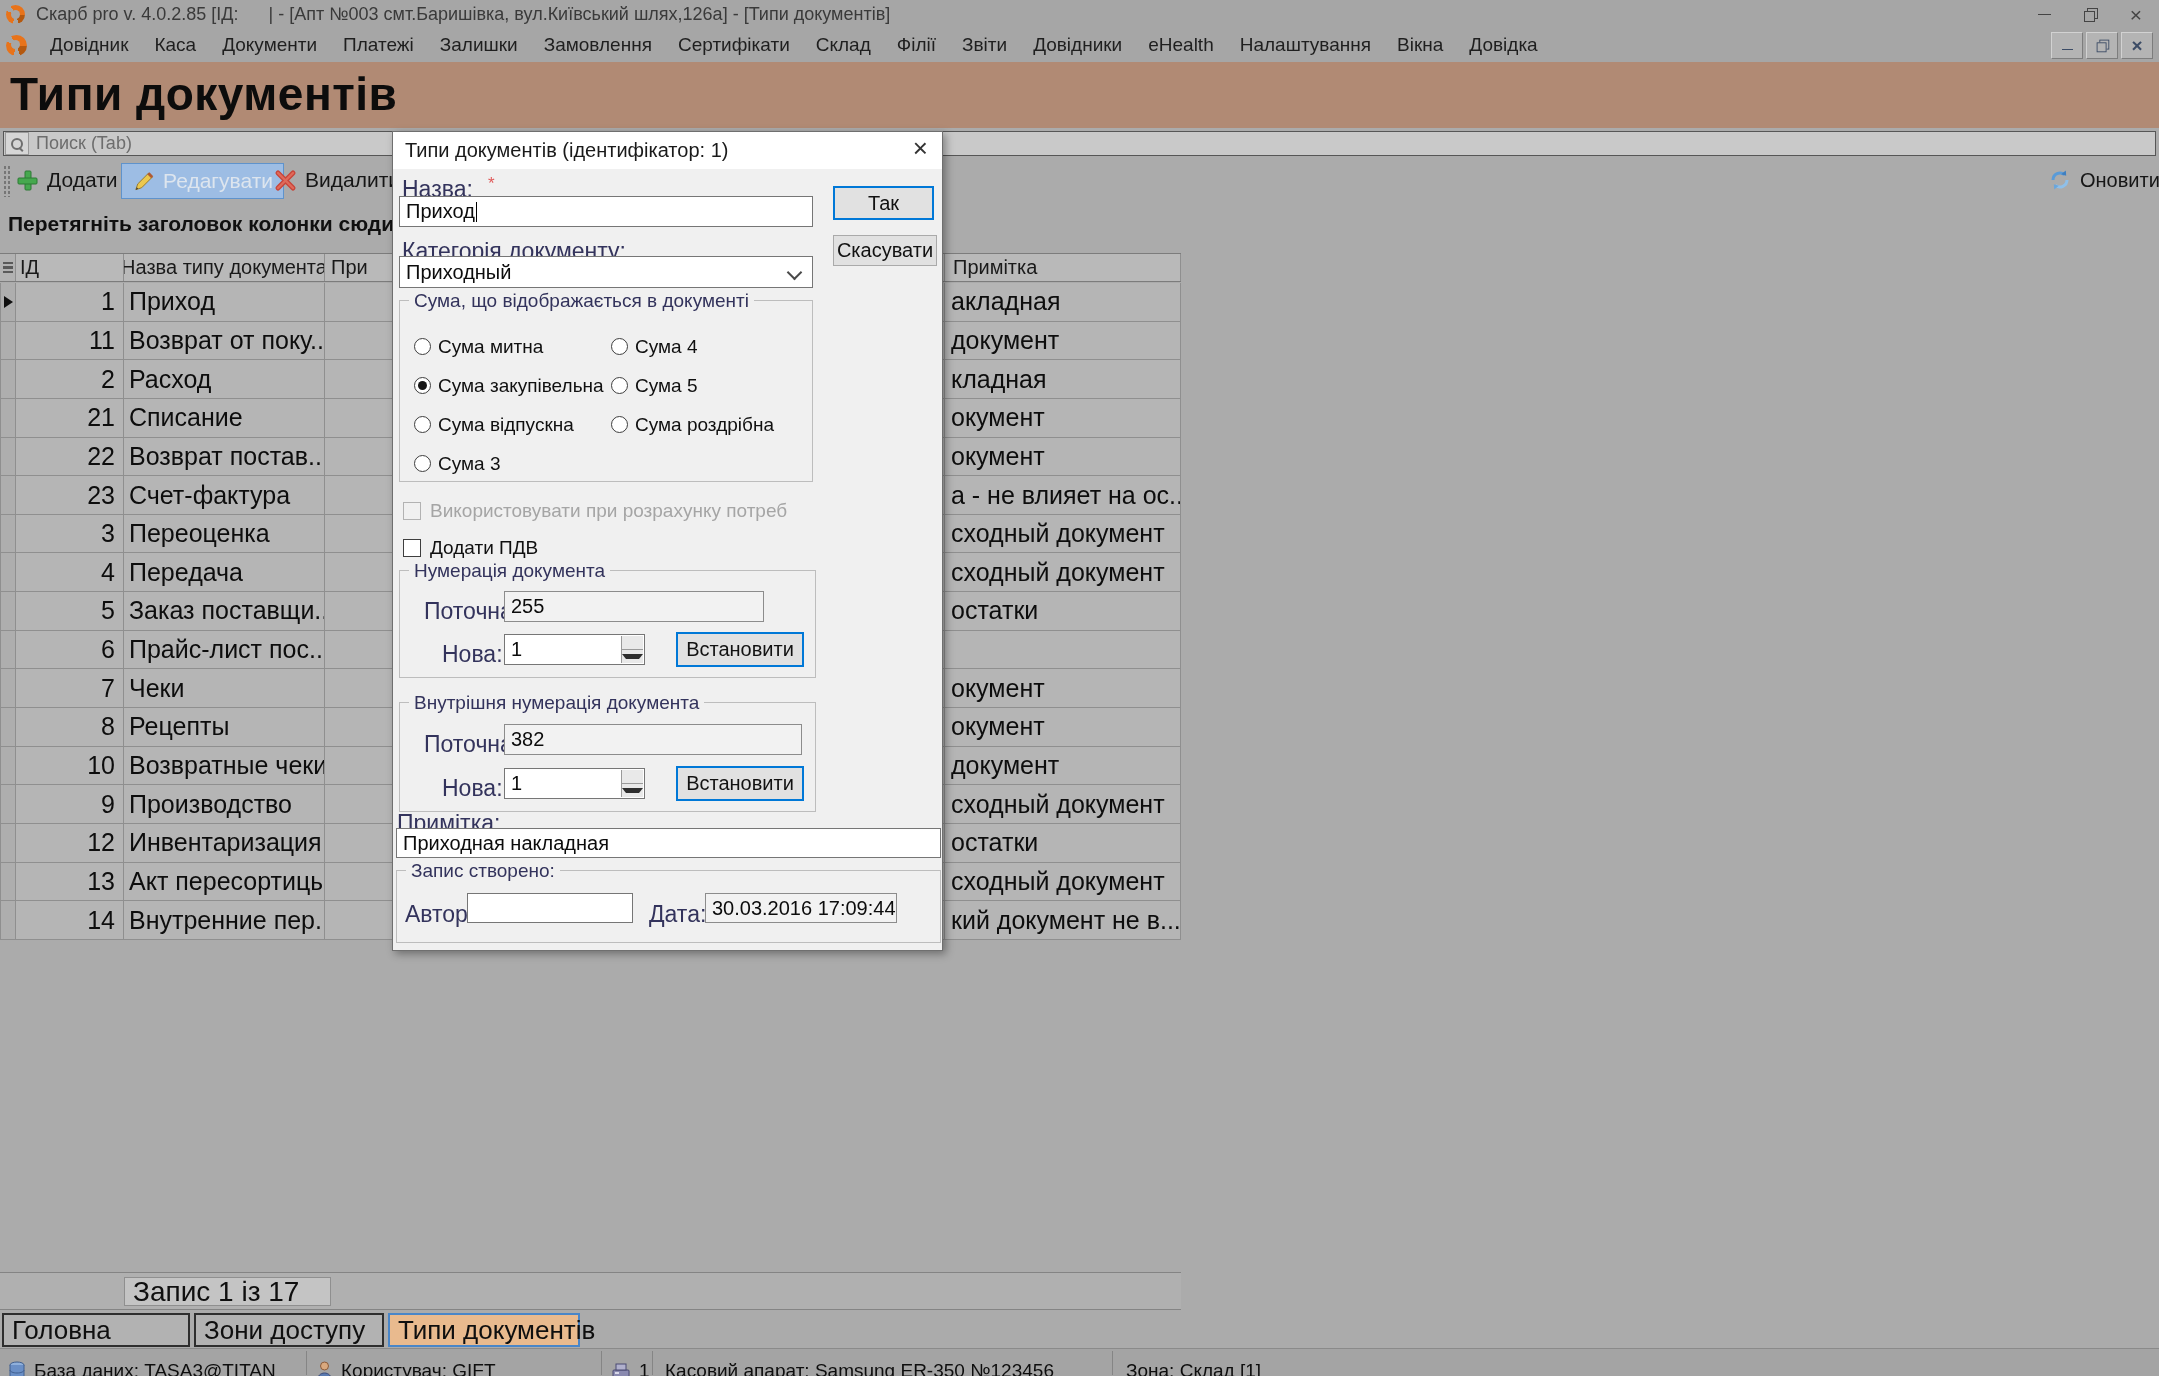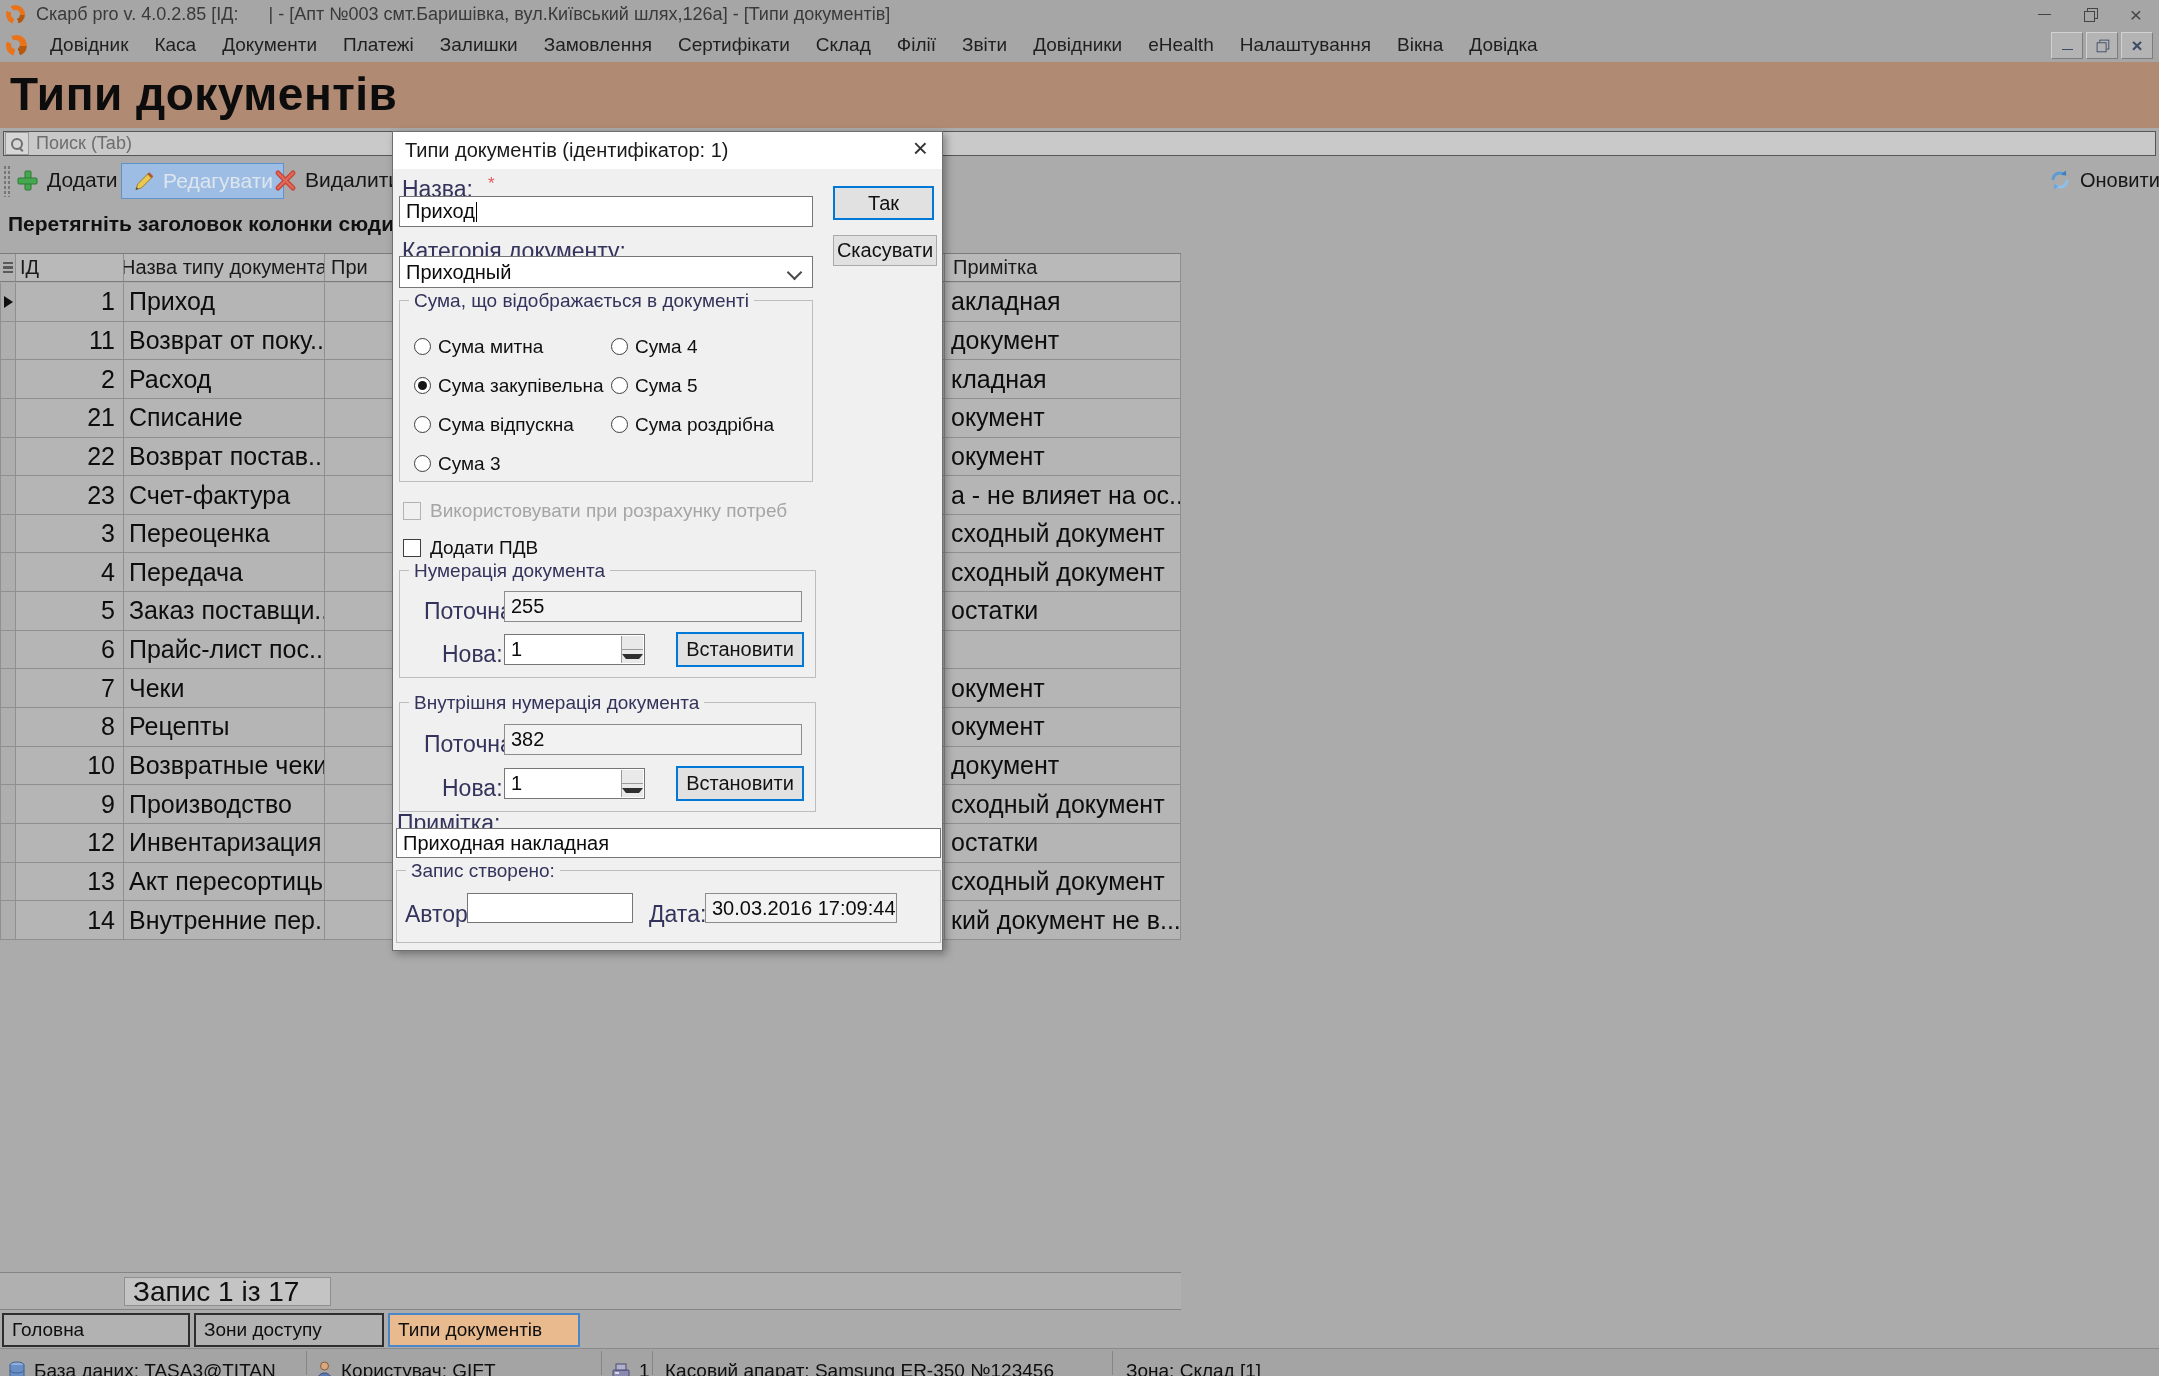--- a/index.html
+++ b/index.html
@@ -79,21 +79,21 @@
   .tc-name{width:201px;padding-left:5px;}
   .tc-pri{width:620px;}
   .tc-note{width:236px;padding-left:6px;}
   .row-arrow{width:0;height:0;border-top:6px solid rgba(0,0,0,0);border-bottom:6px solid rgba(0,0,0,0);border-left:9px solid #101010;}
 
   
   #record-band{left:0;top:1272px;width:1181px;height:38px;background:#b0b0b0;border-top:1px solid #848484;border-bottom:1px solid #848484;}
   #record-box{position:absolute;left:124px;top:4px;width:207px;height:29px;background:#c4c4c4;border:1px solid #8f8f8f;
               display:flex;align-items:center;padding-left:8px;font-size:28px;color:#0f0f0f;box-sizing:border-box;}
   .tab{position:absolute;top:1313px;height:34px;background:#b2b2b2;border:2px solid #2e2e2e;box-sizing:border-box;
-       display:flex;align-items:center;padding:0 8px;font-size:19px;color:#0f0f0f;white-space:nowrap;}
+       display:flex;align-items:center;padding:0 8px;font-size:26px;color:#0f0f0f;white-space:nowrap;}
   .tab.active{background:#e9ba8e;border-color:#4a86c8;}
   #statusbar{left:0;top:1348px;width:2159px;height:28px;background:#a4a4a4;border-top:1px solid #8a8a8a;font-size:19px;color:#0e0e0e;}
   .sb-item{position:absolute;top:8px;height:28px;display:flex;align-items:center;gap:8px;white-space:nowrap;}
   .sb-sep{position:absolute;top:2px;height:24px;width:1px;background:#858585;}
 
   
   #dialog{left:392px;top:131px;width:551px;height:820px;background:#f0f0f0;border:1px solid #6f6f6f;
           box-shadow:3px 3px 8px rgba(0,0,0,.35);z-index:50;}
   #dlg-title{position:absolute;left:0;top:0;width:100%;height:37px;background:#ffffff;display:flex;align-items:center;box-sizing:border-box;}
   #dlg-title-text{margin-left:12px;font-size:20px;color:#1a1a1a;}
@@ -472,21 +472,21 @@
       <span>Використовувати при розрахунку потреб</span>
     </div>
     <div class="cb-row" style="left:10px;top:405px;">
       <div class="cb"></div>
       <span>Додати ПДВ</span>
     </div>
 
     <div class="grp" style="left:6px;top:438px;width:417px;height:108px;">
       <span class="grp-legend">Нумерація документа</span>
       <span class="dlbl" style="left:24px;top:27px;">Поточна:</span>
-      <div class="dinput readonly" style="left:104px;top:20px;width:298px;height:31px;">
+      <div class="dinput readonly" style="left:104px;top:20px;width:260px;height:31px;">
         <span>255</span>
       </div>
       <span class="dlbl" style="left:42px;top:70px;">Нова:</span>
       <div class="dinput" style="left:104px;top:63px;width:141px;height:31px;">
         <span>1</span>
         <div class="spin">
           <div><div class="tri-up"></div></div>
           <div><div class="tri-dn"></div></div>
         </div>
       </div>

